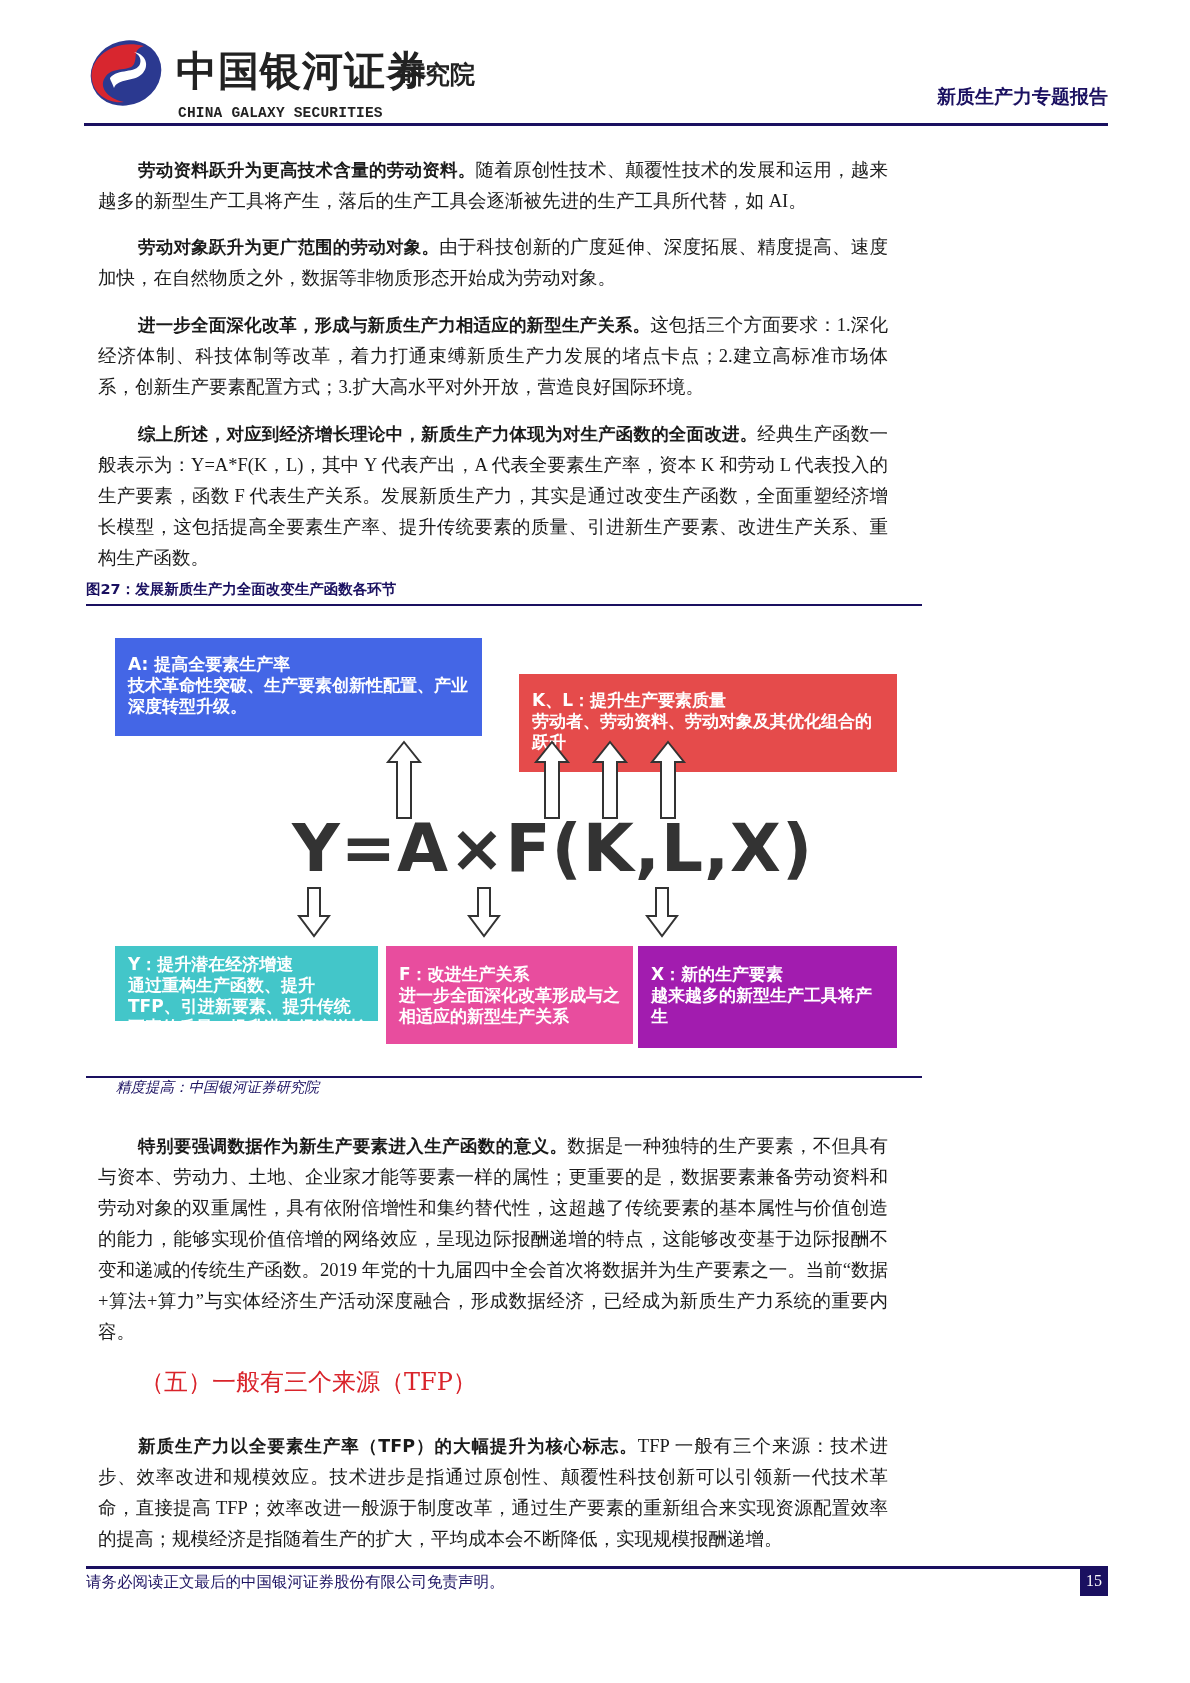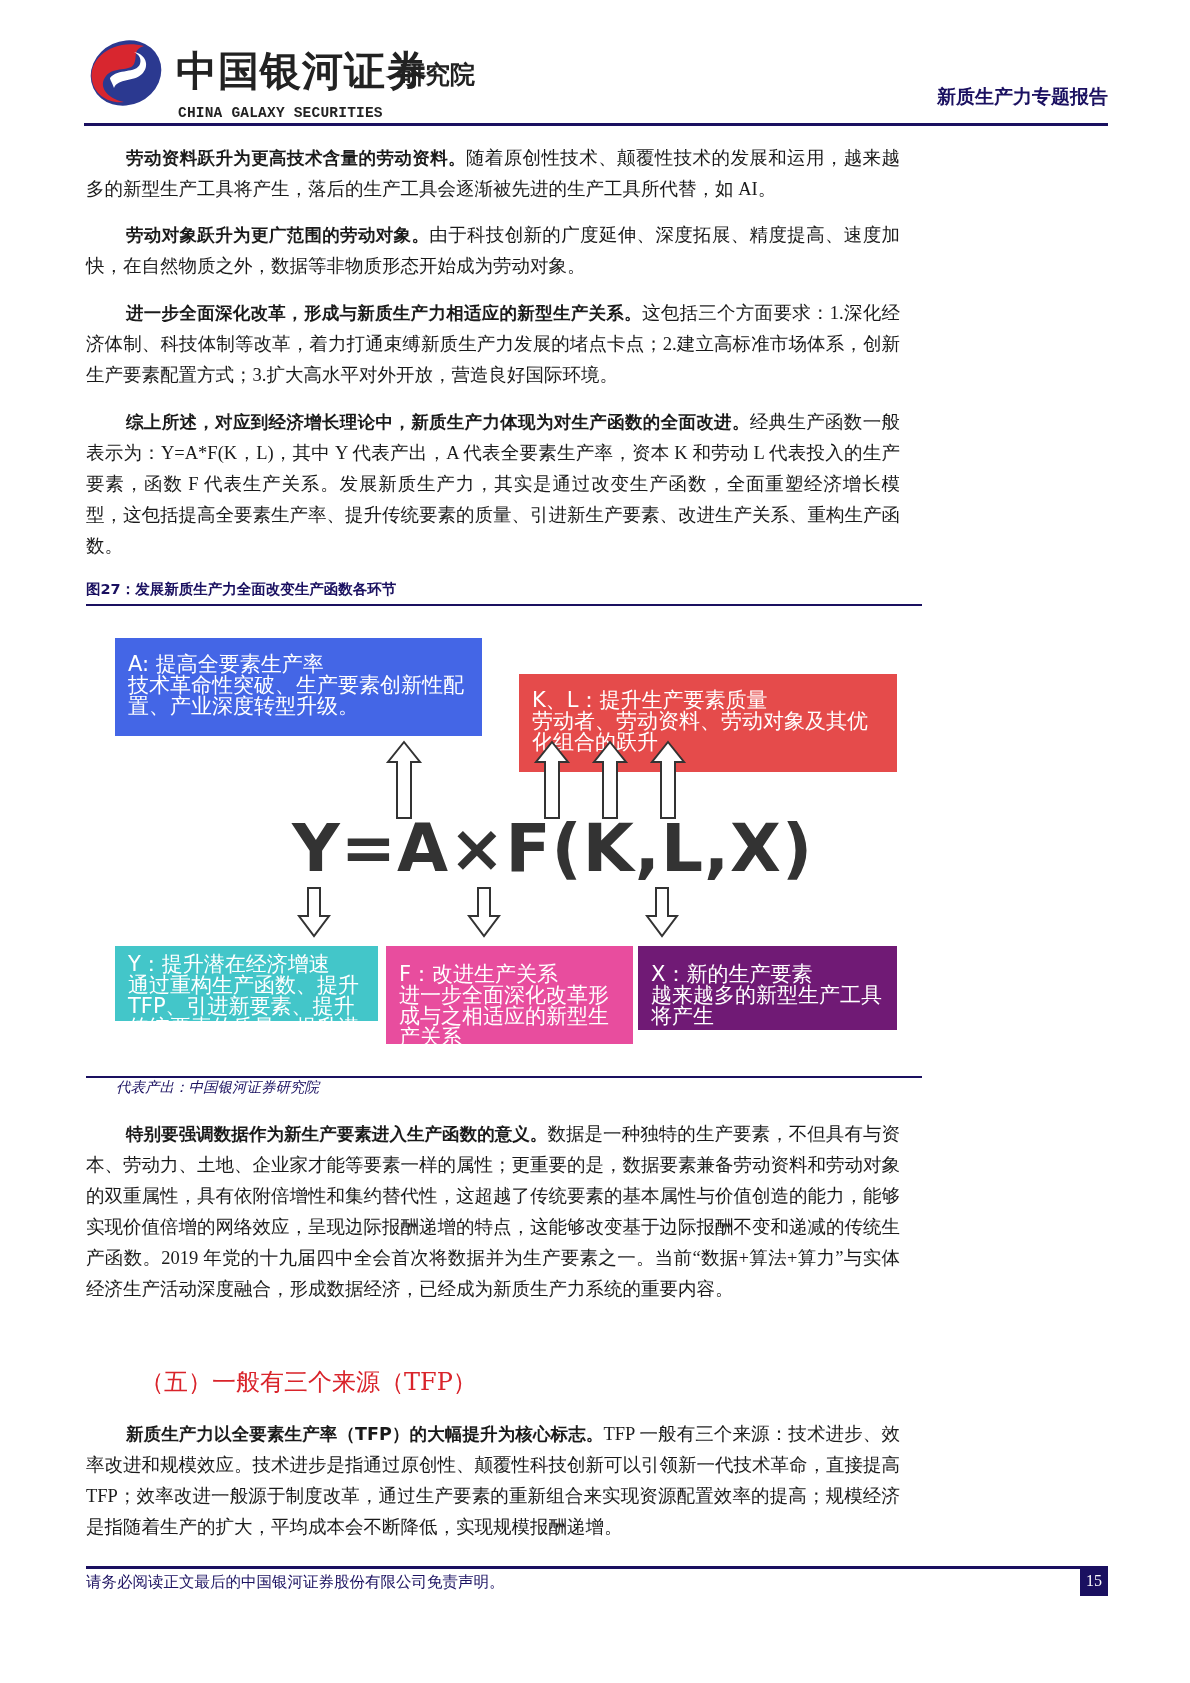--- a/index.html
+++ b/index.html
@@ -9,25 +9,25 @@
   
   .logo { left:84px; top:38px; width:80px; height:70px; }
   .brand-cn { left:176px; top:44px; font-family:"DejaVu Sans", sans-serif; font-weight:bold; font-size:41px; color:#222; letter-spacing:1px; }
   .brand-en { left:178px; top:86px; font-family:Liberation Mono, monospace; font-weight:bold; font-size:14.5px; color:#222; letter-spacing:0.2px;margin-top:19px; }
   .brand-inst { left:400px; top:58px; font-family:"DejaVu Sans", sans-serif; font-weight:bold; font-size:25px; color:#222; }
   .report-title { right:82px; top:84px; font-family:"DejaVu Sans", sans-serif; font-weight:bold; font-size:19px; color:#1a1060; }
   .header-rule { left:84px; top:123px; width:1024px; height:3px; background:#1a1060; }
   
   .para { left:86px; width:814px; font-size:18.5px; line-height:31px; text-align:justify; }
   .para .lead { font-weight:bold; font-family:"DejaVu Sans", sans-serif; font-size:17.5px; }
-  .para p { margin:0; text-indent:40px; }
+  .para p { margin:12px; text-indent:40px; }
   
   .fig-title { left:86px; top:580px; font-family:"DejaVu Sans", sans-serif; font-weight:bold; font-size:14.5px; color:#1a1060; }
   .fig-rule { left:86px; width:836px; height:1.5px; background:#1a1060; }
-  .box { color:#fff; font-family:"DejaVu Sans", sans-serif; font-weight:normal; font-size:21px; line-height:21px; padding:16px 12px 10px 13px; box-sizing:border-box; }
+  .box { color:#fff; font-family:"DejaVu Sans", sans-serif; font-weight:bold; font-size:17px; line-height:21px; padding:16px 12px 10px 13px; box-sizing:border-box; }
   .box .bt { display:block; }
   .formula { left:292px; top:810px; font-family:"DejaVu Sans", sans-serif; font-weight:bold; font-size:66px; color:#333; letter-spacing:1px; }
   .source { left:116px; top:1078px; font-style:italic; font-size:14.5px; color:#1a1060; }
   .section-h { left:140px; top:1366px; font-size:24px; color:#d9232a; font-family:"DejaVu Serif", serif; }
   .footer-rule { left:86px; top:1566px; width:1022px; height:3px; background:#1a1060; }
   .footer-text { left:86px; top:1572px; font-size:15.5px; color:#1a1060; }
   .page-num { left:1080px; top:1566px; width:28px; height:30px; background:#1a1060; color:#fff; font-size:16px; text-align:center; line-height:30px; }
   svg { display:block; }
 </style>
 </head>
@@ -98,27 +98,27 @@
   </svg>
 
 <div class="abs box" style="left:115px; top:946px; width:263px; height:75px; background:#43c6c9; padding-top:8px;">
   <span class="bt">Y：提升潜在经济增速</span>
   <span class="bt">通过重构生产函数、提升TFP、引进新要素、提升传统要素的质量，提升潜在经济增长</span>
 </div>
 <div class="abs box" style="left:386px; top:946px; width:247px; height:98px; background:#e84d9e; padding-top:18px;">
   <span class="bt">F：改进生产关系</span>
   <span class="bt">进一步全面深化改革形成与之相适应的新型生产关系</span>
 </div>
-<div class="abs box" style="left:638px; top:946px; width:259px; height:84px; background:#701a75; padding-top:18px;">
+<div class="abs box" style="left:638px; top:946px; width:259px; height:102px; background:#a21caf; padding-top:18px;">
   <span class="bt">X：新的生产要素</span>
   <span class="bt">越来越多的新型生产工具将产生</span>
 </div>
 
 <div class="abs fig-rule" style="top:1076px;"></div>
-<div class="abs source">代表产出：中国银河证券研究院</div>
+<div class="abs source">精度提高：中国银河证券研究院</div>
 
 <div class="abs para" style="top:1119px;">
   <p><span class="lead">特别要强调数据作为新生产要素进入生产函数的意义。</span><span>数据是一种独特的生产要素，不但具有与资本、劳动力、土地、企业家才能等要素一样的属性；更重要的是，数据要素兼备劳动资料和劳动对象的双重属性，具有依附倍增性和集约替代性，这超越了传统要素的基本属性与价值创造的能力，能够实现价值倍增的网络效应，呈现边际报酬递增的特点，这能够改变基于边际报酬不变和递减的传统生产函数。2019 年党的十九届四中全会首次将数据并为生产要素之一。当前“数据+算法+算力”与实体经济生产活动深度融合，形成数据经济，已经成为新质生产力系统的重要内容。</span></p>
 </div>
 
 <div class="abs section-h">（五）一般有三个来源（TFP）</div>
 <div class="abs para" style="top:1419px;">
   <p><span class="lead">新质生产力以全要素生产率（TFP）的大幅提升为核心标志。</span><span>TFP 一般有三个来源：技术进步、效率改进和规模效应。技术进步是指通过原创性、颠覆性科技创新可以引领新一代技术革命，直接提高 TFP；效率改进一般源于制度改革，通过生产要素的重新组合来实现资源配置效率的提高；规模经济是指随着生产的扩大，平均成本会不断降低，实现规模报酬递增。</span></p>
 </div>
 

